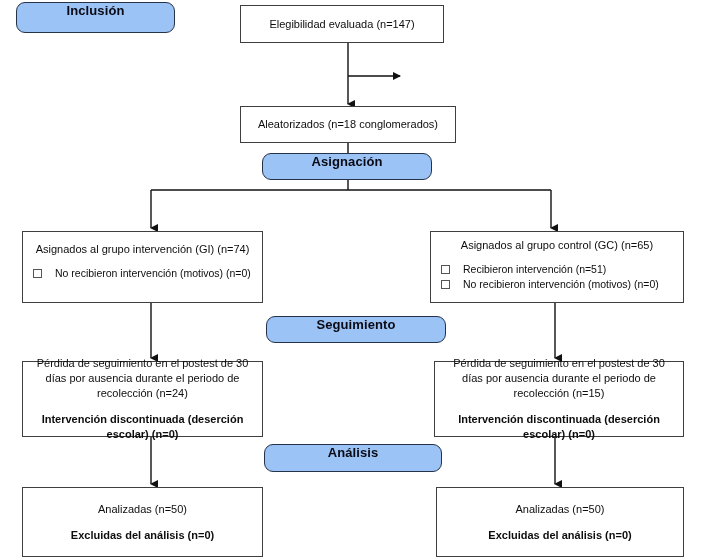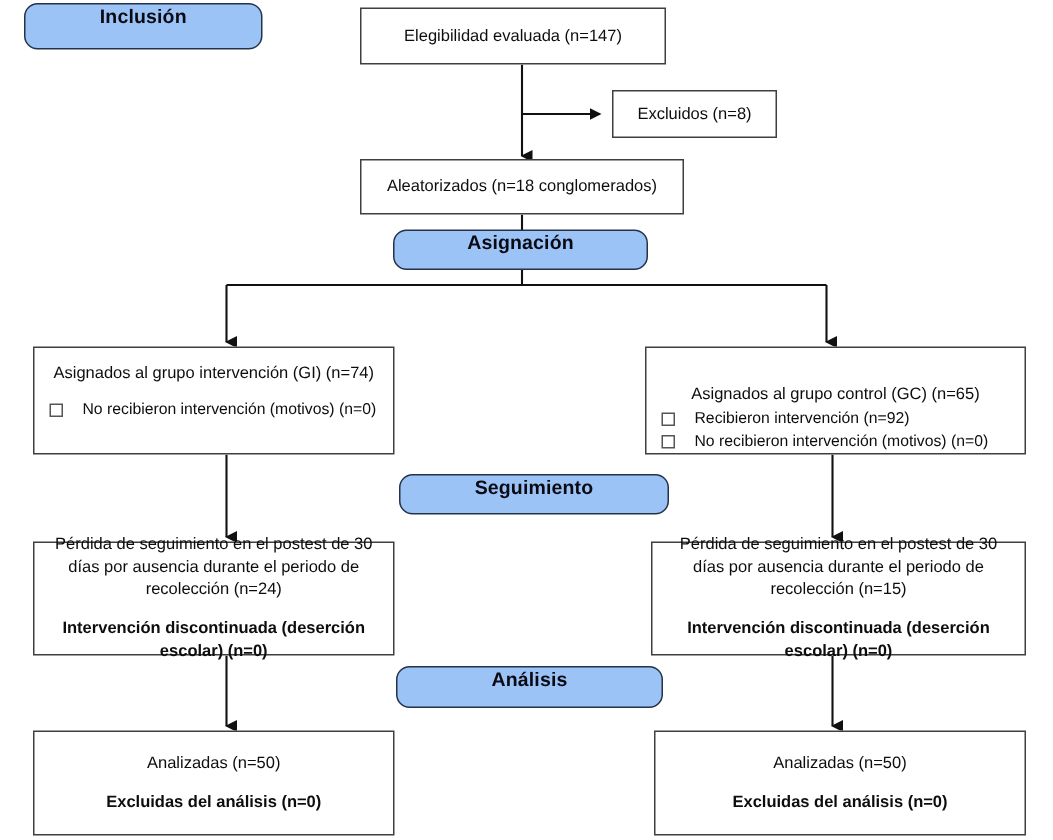--- a/index.html
+++ b/index.html
@@ -147,46 +147,43 @@
   </div>
 
   <div class="stage-pill" style="left:264px; top:444px; width:178px; height:28px;">
     <span>Análisis</span>
   </div>
 
   <div class="node" style="left:240px; top:5px; width:204px; height:38px;">
     <span class="node-title">Elegibilidad evaluada (n=147)</span>
   </div>
 
-  <div class="node" style="left:408px; top:60px; width:110px; height:32px;">
-    <span class="node-title">Excluidos (n=8)</span>
-  </div>
 
   <div class="node" style="left:240px; top:106px; width:216px; height:37px;">
     <span class="node-title">Aleatorizados (n=18 conglomerados)</span>
   </div>
 
   <div class="node" style="left:22px; top:231px; width:241px; height:72px; justify-content:flex-start;">
     <span class="node-title" style="margin-top:10px;">Asignados al grupo intervención (GI) (n=74)</span>
     <div class="spacer-line"></div>
     <ul class="bullet-list">
       <li class="bullet-item">
         <span class="checkbox-icon"></span>
         <span class="bullet-text">No recibieron intervención (motivos) (n=0)</span>
       </li>
     </ul>
   </div>
 
   <div class="node" style="left:430px; top:231px; width:254px; height:72px; justify-content:flex-start;">
-    <span class="node-title" style="margin-top:24px;">Asignados al grupo control (GC) (n=65)</span>
+    <span class="node-title" style="margin-top:6px;">Asignados al grupo control (GC) (n=65)</span>
     <div class="spacer-line"></div>
     <ul class="bullet-list">
       <li class="bullet-item">
         <span class="checkbox-icon"></span>
-        <span class="bullet-text">Recibieron intervención (n=92)</span>
+        <span class="bullet-text">Recibieron intervención (n=51)</span>
       </li>
       <li class="bullet-item">
         <span class="checkbox-icon"></span>
         <span class="bullet-text">No recibieron intervención (motivos) (n=0)</span>
       </li>
     </ul>
   </div>
 
   <div class="node" style="left:22px; top:361px; width:241px; height:76px;">
     <span class="para">Pérdida de seguimiento en el postest de 30 días por ausencia durante el periodo de recolección (n=24)</span>

